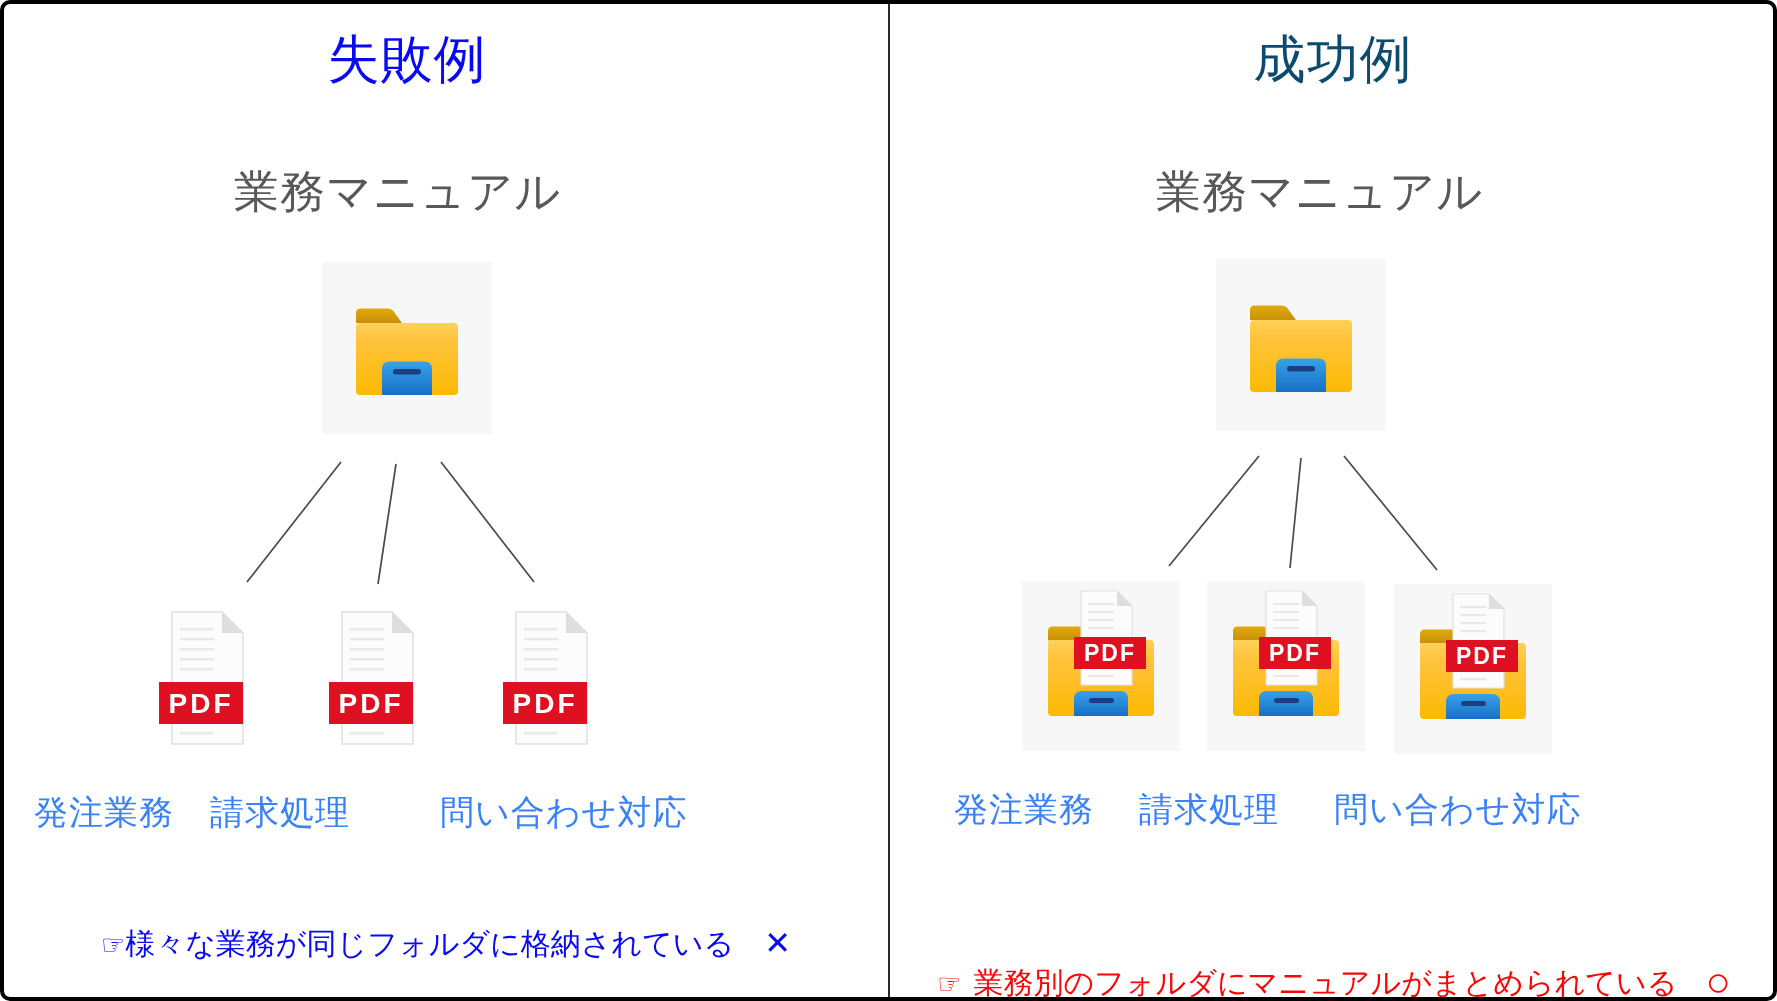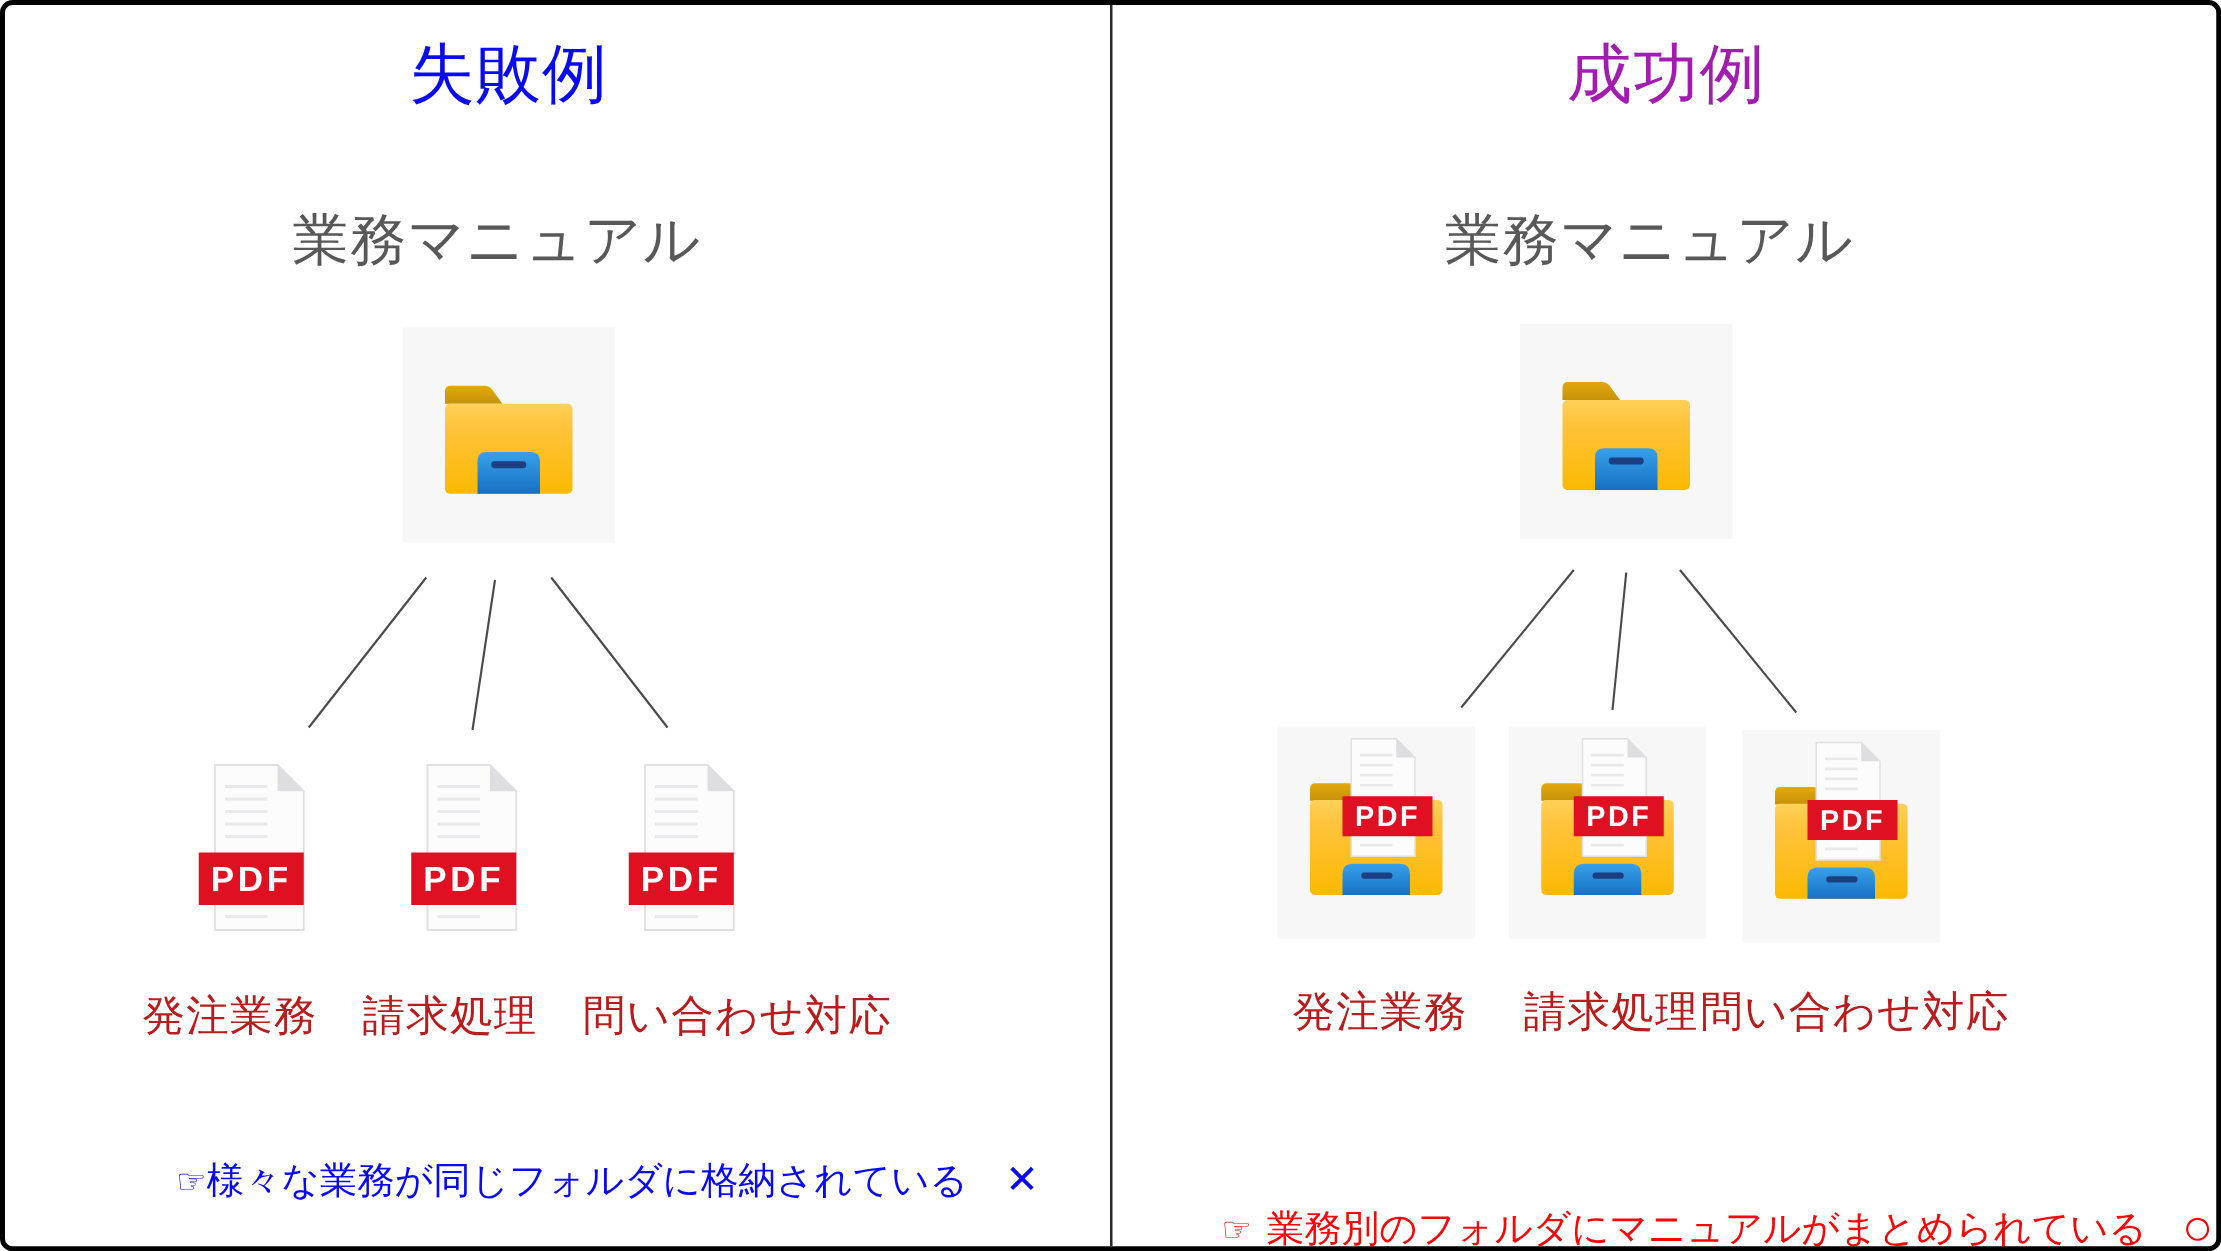--- a/index.html
+++ b/index.html
@@ -4,28 +4,28 @@
 <style>
   html,body{margin:0;padding:0;background:#fff;}
   .canvas{
     position:relative;width:1777px;height:1001px;box-sizing:border-box;
     border:4px solid #000;border-radius:10px;background:#fff;overflow:hidden;
     font-family:"Liberation Sans","DejaVu Sans",sans-serif;
   }
   .divider{position:absolute;left:884px;top:0;width:2px;height:100%;background:#2a2a2a;}
   .title{position:absolute;text-align:center;font-size:52px;font-weight:500;letter-spacing:1px;}
   .title.blue{color:#0a0af0;}
-  .title.red{color:#a21caf;}
+  .title.red{color:#0c4a6e;}
   .root-label{position:absolute;text-align:left;font-size:45px;color:#585858;letter-spacing:1px;}
   .tile{position:absolute;background:#f7f7f7;}
   .tile svg{position:absolute;}
   .connectors{position:absolute;left:0;top:0;pointer-events:none;}
   .pdf-icon{position:absolute;}
-  .leaf-label{position:absolute;width:300px;text-align:center;font-size:34px;color:#b91c1c;letter-spacing:1px;}
-  .note{position:absolute;font-size:30px;white-space:nowrap;text-align:center;padding-left:40px;}
+  .leaf-label{position:absolute;width:300px;font-size:34px;color:#3b82f6;letter-spacing:1px;}
+  .note{position:absolute;font-size:30px;white-space:nowrap;text-align:center;}
   .note.blue{color:#0a0af0;}
   .note.red{color:#f70707;margin-top:34px;}
   .hand{font-size:27px;}
   .hand.sp{margin-right:12px;}
   .mark-x{font-weight:bold;font-size:32px;margin-left:30px;}
   .mark-o{font-weight:bold;font-size:42px;margin-left:28px;vertical-align:-3px;}
 </style>
 </head>
 <body>
 

